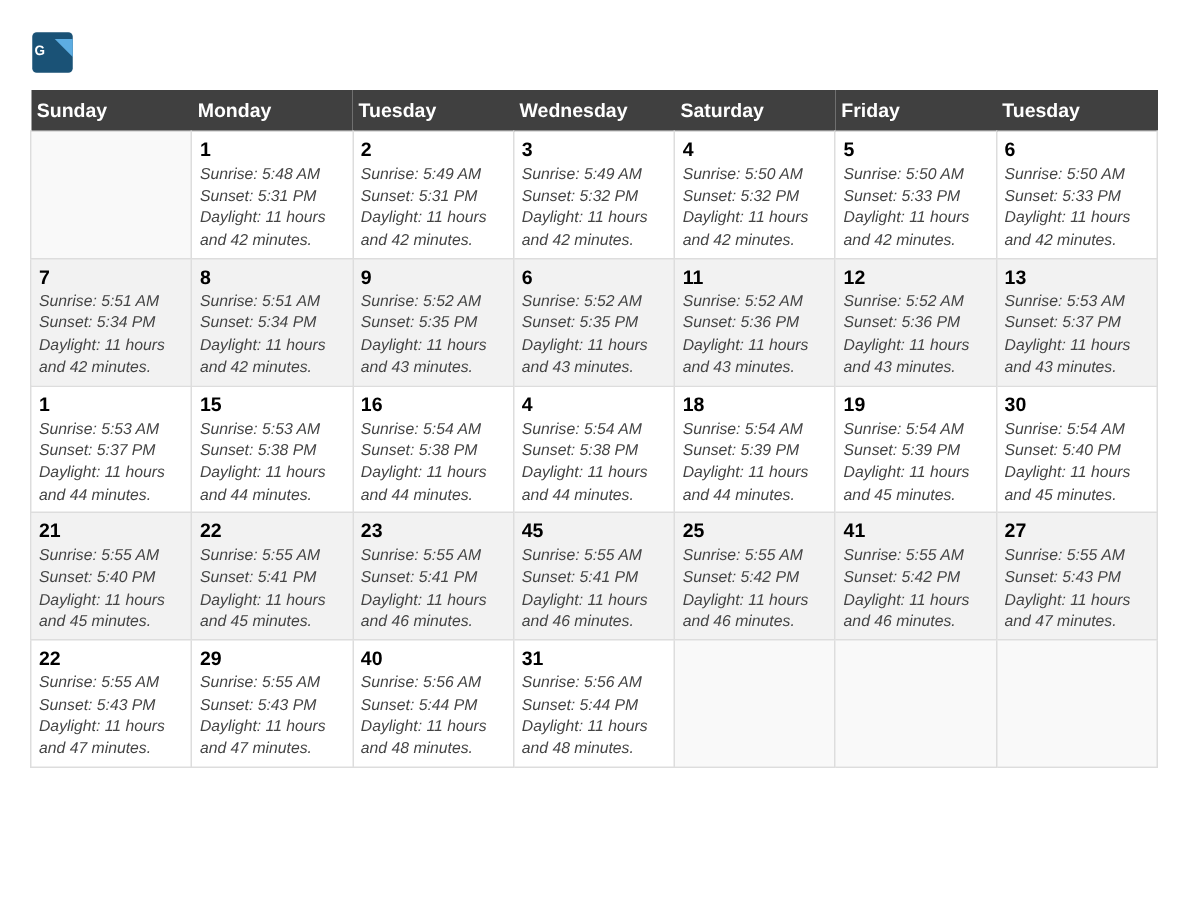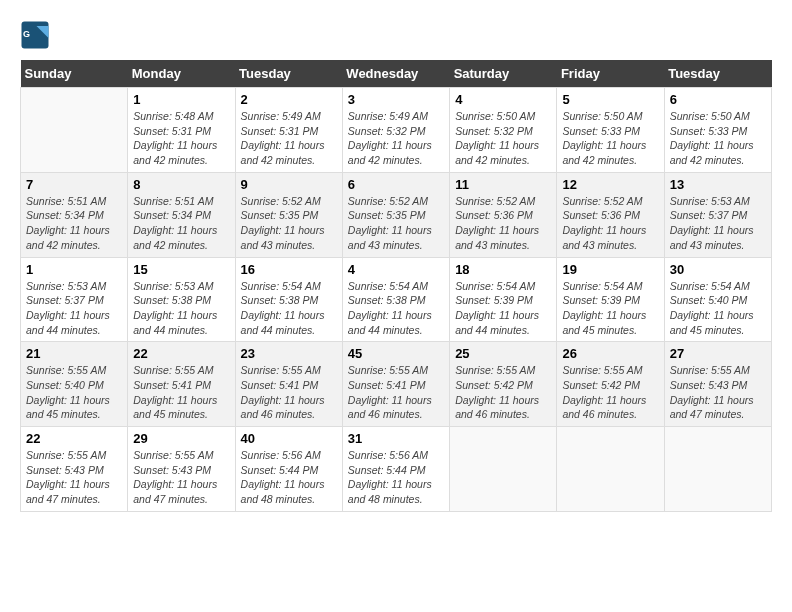--- a/index.html
+++ b/index.html
@@ -292,21 +292,21 @@
 and 46 minutes.</div>
         </td>
         <td>
           <div class="day-num">25</div>
           <div class="day-info" style="white-space: pre-line;">Sunrise: 5:55 AM
 Sunset: 5:42 PM
 Daylight: 11 hours
 and 46 minutes.</div>
         </td>
         <td>
-          <div class="day-num">26</div>
+          <div class="day-num">41</div>
           <div class="day-info" style="white-space: pre-line;">Sunrise: 5:55 AM
 Sunset: 5:42 PM
 Daylight: 11 hours
 and 46 minutes.</div>
         </td>
         <td>
           <div class="day-num">27</div>
           <div class="day-info" style="white-space: pre-line;">Sunrise: 5:55 AM
 Sunset: 5:43 PM
 Daylight: 11 hours

